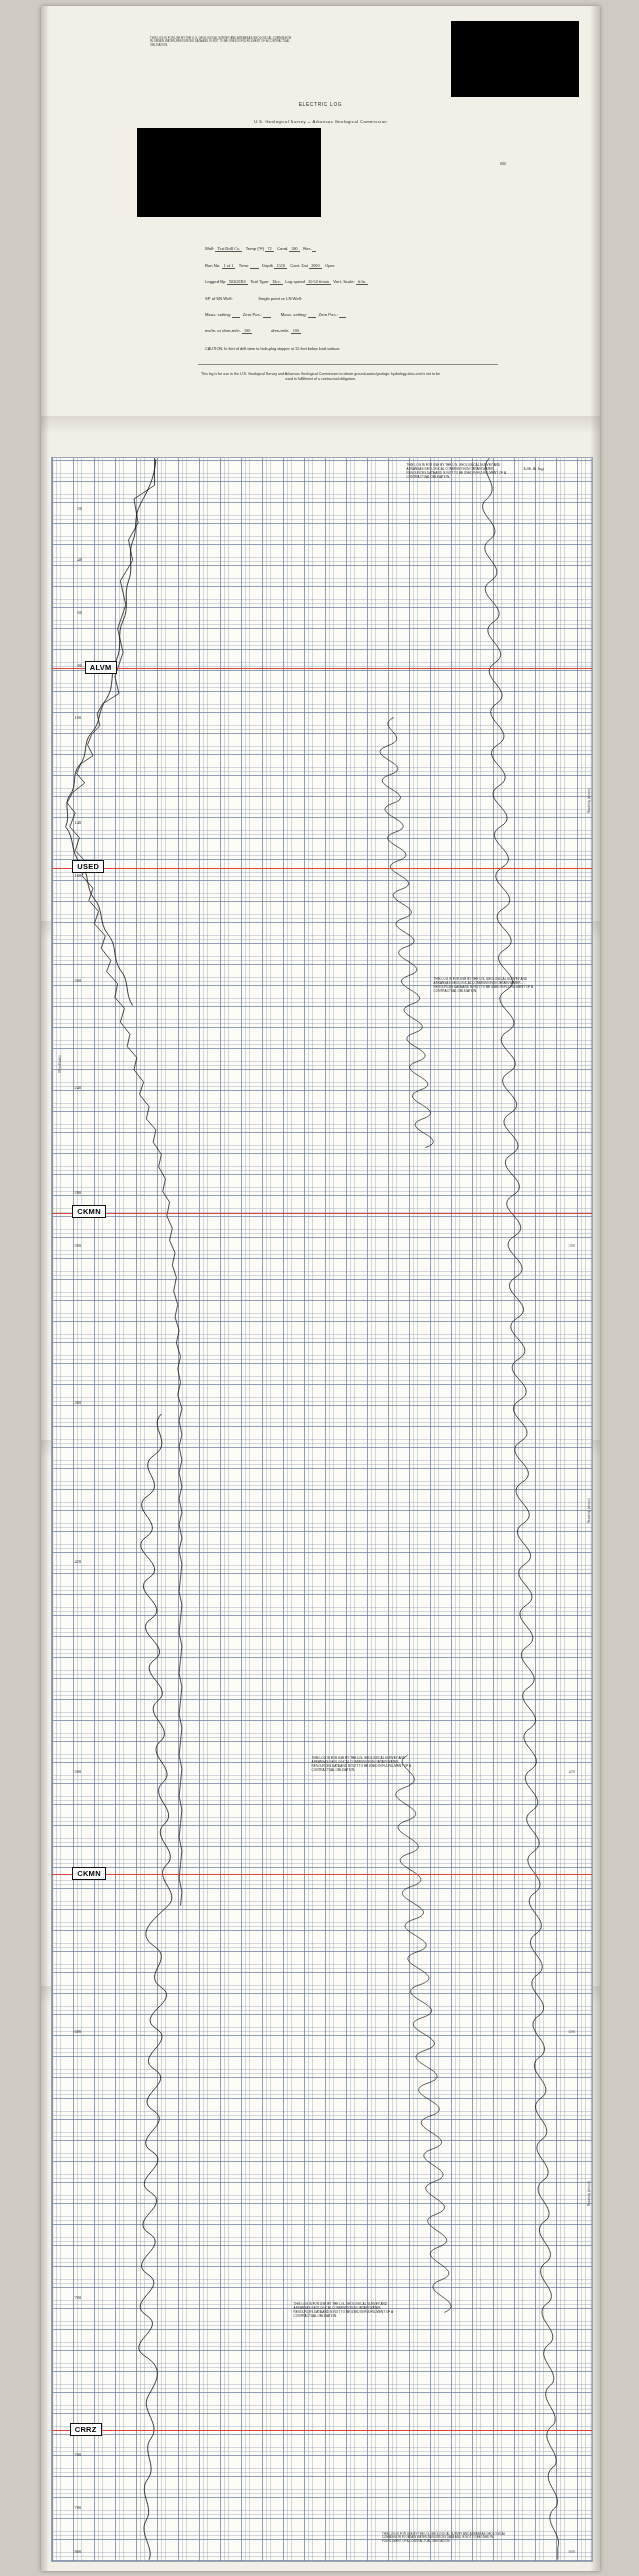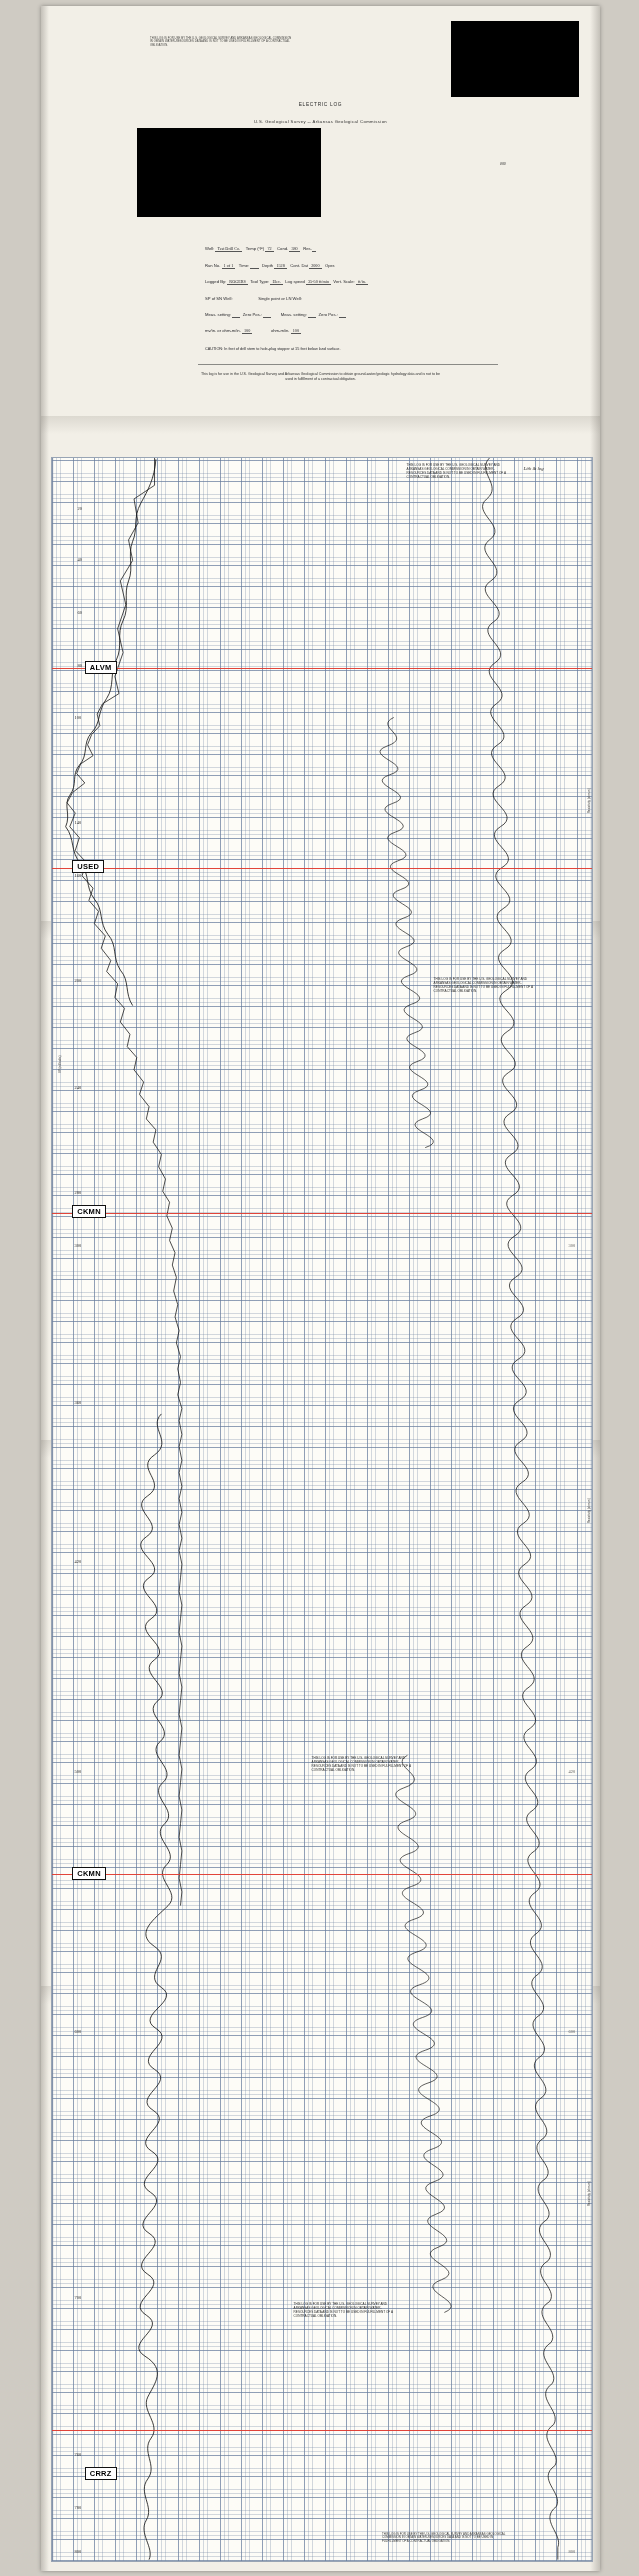--- a/index.html
+++ b/index.html
@@ -277,21 +277,21 @@
       <div class="marker-line" style="top:410px;"></div>
       <div class="marker-box" style="left:20.5px;top:402px;">USED</div>
 
       <div class="marker-line" style="top:755px;"></div>
       <div class="marker-box" style="left:20.5px;top:747px;">CKMN</div>
 
       <div class="marker-line" style="top:1416px;"></div>
       <div class="marker-box" style="left:20.5px;top:1409px;">CKMN</div>
 
       <div class="marker-line" style="top:1972px;"></div>
-      <div class="marker-box" style="left:33px;top:1965px;margin-top:44px;">CRRZ</div>
+      <div class="marker-box" style="left:18px;top:1965px;">CRRZ</div>
 
       <div class="annot" style="left:355px;top:5.5px;">THIS LOG IS FOR USE BY THE U.S. GEOLOGICAL SURVEY AND ARKANSAS GEOLOGICAL COMMISSION IN OBTAIN WATER-RESOURCES DATA AND IS NOT TO BE USED IN FULFILLMENT OF A CONTRACTUAL OBLIGATION.</div>
       <div class="annot" style="left:382px;top:519px;">THIS LOG IS FOR USE BY THE U.S. GEOLOGICAL SURVEY AND ARKANSAS GEOLOGICAL COMMISSION IN OBTAIN WATER-RESOURCES DATA AND IS NOT TO BE USED IN FULFILLMENT OF A CONTRACTUAL OBLIGATION.</div>
       <div class="annot" style="left:260px;top:1298px;">THIS LOG IS FOR USE BY THE U.S. GEOLOGICAL SURVEY AND ARKANSAS GEOLOGICAL COMMISSION IN OBTAIN WATER-RESOURCES DATA AND IS NOT TO BE USED IN FULFILLMENT OF A CONTRACTUAL OBLIGATION.</div>
       <div class="annot" style="left:242px;top:1844px;">THIS LOG IS FOR USE BY THE U.S. GEOLOGICAL SURVEY AND ARKANSAS GEOLOGICAL COMMISSION IN OBTAIN WATER-RESOURCES DATA AND IS NOT TO BE USED IN FULFILLMENT OF A CONTRACTUAL OBLIGATION.</div>
 
       <div class="depthlab hand" style="right:48px;top:8.2px;font-size:4.8px;">Lith &amp; log</div>
 
       <div class="vert" style="left:535px;top:355px;">Resistivity  (ohm-m)</div>
       <div class="vert" style="left:535px;top:1065px;">Resistivity  (ohm-m)</div>

